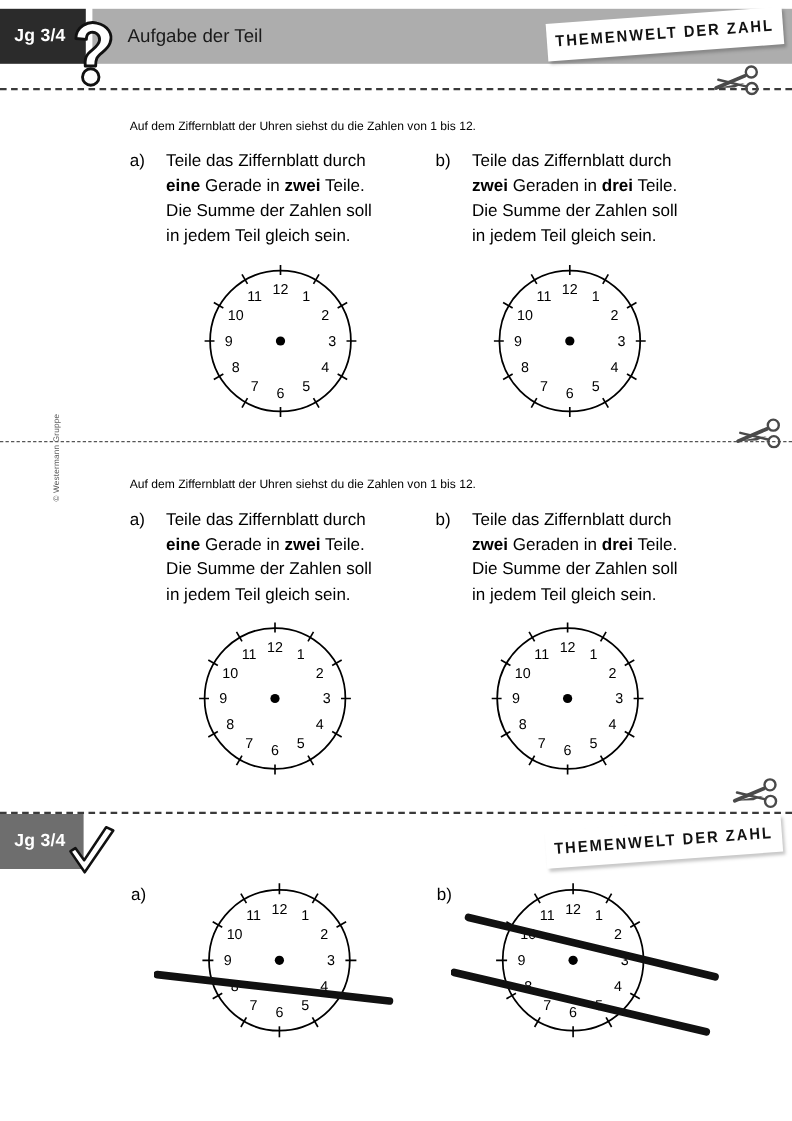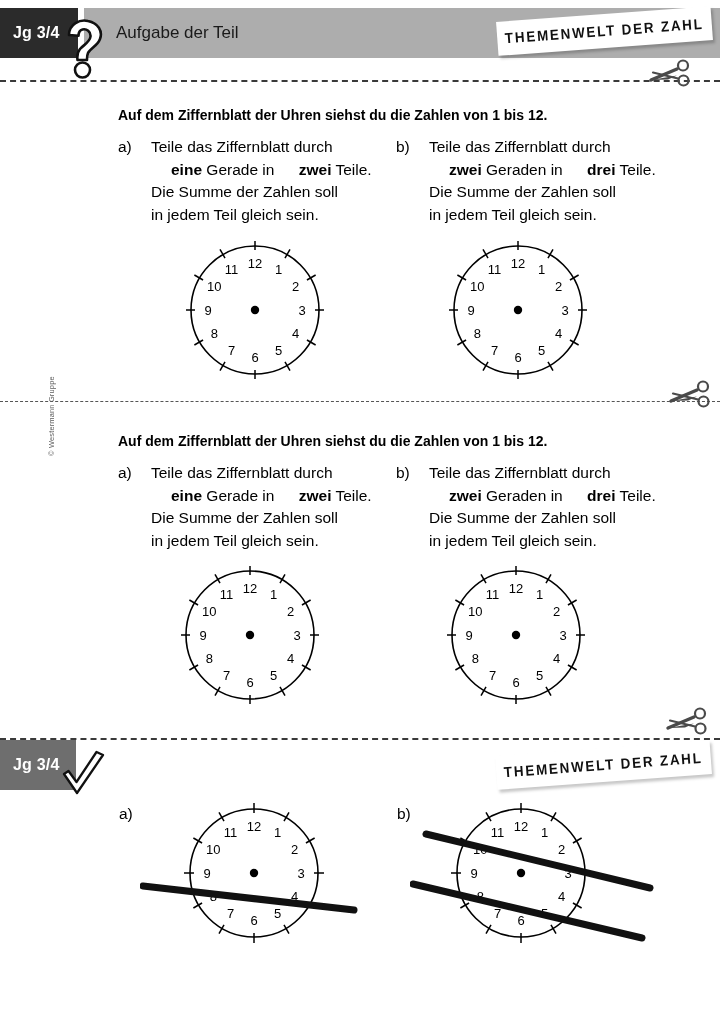--- a/index.html
+++ b/index.html
@@ -102,39 +102,38 @@
   .cutline.thin { border-top: 1.6px dashed #555555; }
 
   .scissors {
     position: absolute;
     color: #4a4a4a;
   }
 
   
   .lead {
     position: absolute;
-    font-size: 14px;
+    font-size: 11px;
     line-height: 20px;
     white-space: nowrap;
-    font-weight: bold;
   }
   .task {
     position: absolute;
     font-size: 15.5px;
     line-height: 22.5px;
   }
   .task .marker {
     position: absolute;
     left: 0;
     top: 0;
   }
   .task .body {
     margin-left: 33px;
   }
-  .task b { font-weight: bold; margin-left: 20px; }
+  .task b { font-weight: bold; }
 
   .sol-marker {
     position: absolute;
     font-size: 15.5px;
   }
 
   
   .clock { position: absolute; }
 
   

